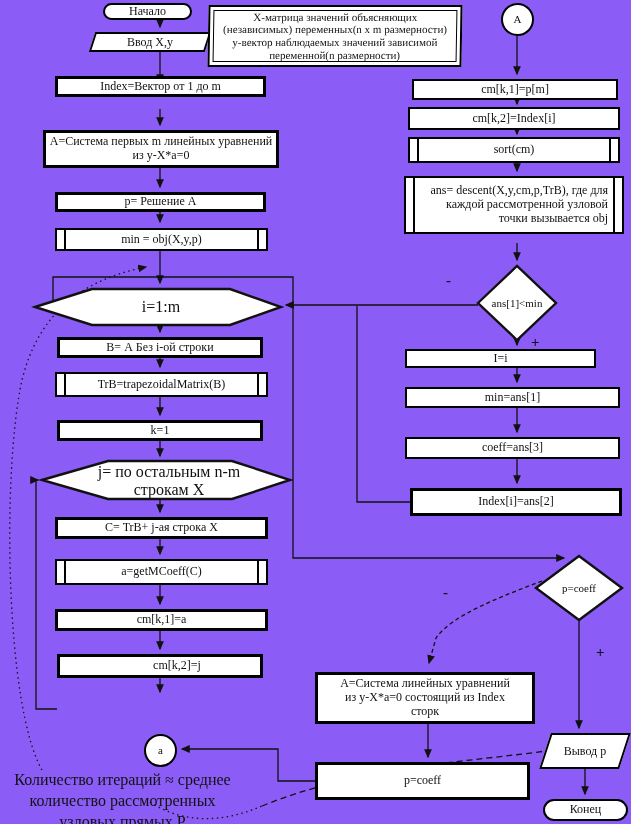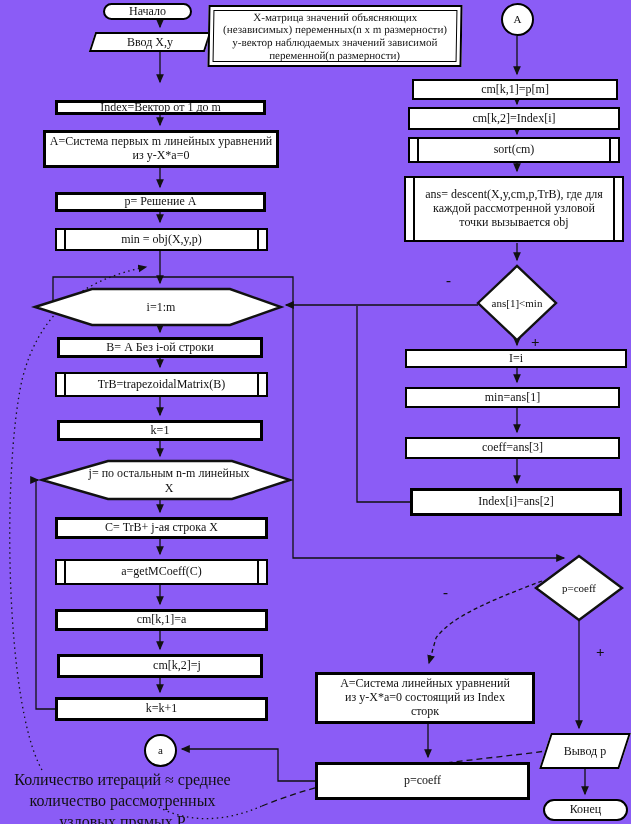--- a/index.html
+++ b/index.html
@@ -12,21 +12,21 @@
   .predef{border:2px solid #000;}
   .predef::before,.predef::after{content:"";position:absolute;top:0;bottom:0;width:2px;background:#000;}
   .predef::before{left:7px;} .predef::after{right:7px;}
   .term{border:2.5px solid #000;border-radius:11px;}
   .para{position:absolute;box-sizing:border-box;}
   .para .skin{position:absolute;inset:0;border:2.5px solid #000;transform:skewX(-18deg);background:#fff;}
   .para .lbl{position:absolute;inset:0;display:flex;align-items:center;justify-content:center;font-size:12px;}
   .note{border:2px solid #000;outline:1px solid #000;outline-offset:-6px;
         padding:4px 8px;font-size:11px;transform:skewX(-1deg);}
   .shape-label{position:absolute;display:flex;align-items:center;justify-content:center;
-        text-align:center;font-size:12px;background:transparent;}
+        text-align:center;font-size:16px;background:transparent;}
   .circ{border:2.5px solid #000;border-radius:50%;font-size:11px;}
   .free{position:absolute;font-size:16px;text-align:center;line-height:1.3;}
   .sign{position:absolute;font-size:15px;font-weight:bold;font-family:"Liberation Serif",serif;}
   svg.wires{position:absolute;left:0;top:0;width:631px;height:824px;}
 </style>
 </head>
 <body>
 
 <div id="canvas">
 
@@ -96,21 +96,21 @@
 
   <div class="para" style="left:92px;top:32px;width:116px;height:20px;">
     <span class="skin"></span>
     <span class="lbl">Ввод X,y</span>
   </div>
 
   <div class="node note" style="left:208px;top:5px;width:254px;height:62px;">
     <span>X-матрица значений объясняющих (независимых) переменных(n x m размерности) y-вектор наблюдаемых значений зависимой переменной(n размерности)</span>
   </div>
 
-  <div class="node proc bold" style="left:55px;top:100px;width:211px;height:15px;">
+  <div class="node proc bold" style="left:55px;top:76px;width:211px;height:21px;">
     <span>Index=Вектор от 1 до m</span>
   </div>
 
   <div class="node proc bold" style="left:43px;top:130px;width:236px;height:38px;">
     <span>А=Система первых m линейных уравнений из y-X*a=0</span>
   </div>
 
   <div class="node proc bold" style="left:55px;top:192px;width:211px;height:20px;">
     <span>p= Решение А</span>
   </div>
@@ -126,41 +126,38 @@
   </div>
 
   <div class="node predef bold" style="left:55px;top:372px;width:213px;height:25px;">
     <span>TrB=trapezoidalMatrix(B)</span>
   </div>
 
   <div class="node proc bold" style="left:57px;top:420px;width:206px;height:21px;">
     <span>k=1</span>
   </div>
 
-  <div class="shape-label" style="left:84px;top:462px;width:170px;height:37px;">j= по остальным n-m линейных X</div>
+  <div class="shape-label" style="left:84px;top:462px;width:170px;height:37px;">j= по остальным n-m строкам X</div>
 
   <div class="node proc bold" style="left:55px;top:517px;width:213px;height:22px;">
     <span>C= TrB+ j-ая строка X</span>
   </div>
 
   <div class="node predef bold" style="left:55px;top:559px;width:213px;height:26px;">
     <span>a=getMCoeff(C)</span>
   </div>
 
   <div class="node proc bold" style="left:55px;top:609px;width:213px;height:22px;">
     <span>cm[k,1]=a</span>
   </div>
 
   <div class="node proc bold" style="left:57px;top:654px;width:206px;height:24px;padding-left:34px;">
     <span>cm[k,2]=j</span>
   </div>
 
-  <div class="node proc bold" style="left:55px;top:697px;width:213px;height:24px;">
-    <span>k=k+1</span>
-  </div>
 
   <div class="node circ" style="left:144px;top:734px;width:33px;height:33px;">
     <span>a</span>
   </div>
 
   <div class="free" style="left:0px;top:770px;width:245px;">Количество итераций ≈ среднее количество рассмотренных узловых прямых P</div>
 
   <div class="node circ" style="left:501px;top:3px;width:33px;height:33px;">
     <span>A</span>
   </div>
@@ -170,29 +167,29 @@
   </div>
 
   <div class="node proc" style="left:408px;top:107px;width:212px;height:23px;">
     <span>cm[k,2]=Index[i]</span>
   </div>
 
   <div class="node predef" style="left:408px;top:137px;width:212px;height:26px;">
     <span>sort(cm)</span>
   </div>
 
-  <div class="node predef bold" style="left:404px;top:176px;width:220px;height:66px;padding:0 14px;">
+  <div class="node predef bold" style="left:404px;top:176px;width:220px;height:58px;padding:0 14px;text-align:right;">
     <span>ans= descent(X,y,cm,p,TrB), где для каждой рассмотренной узловой точки вызывается obj</span>
   </div>
 
   <div class="shape-label" style="left:478px;top:288px;width:78px;height:30px;font-size:11px;">ans[1]&lt;min</div>
   <div class="sign" style="left:446px;top:272px;">-</div>
   <div class="sign" style="left:531px;top:334px;">+</div>
 
-  <div class="node proc" style="left:405px;top:349px;width:222px;height:19px;">
+  <div class="node proc" style="left:405px;top:349px;width:191px;height:19px;">
     <span>I=i</span>
   </div>
 
   <div class="node proc" style="left:405px;top:387px;width:215px;height:21px;">
     <span>min=ans[1]</span>
   </div>
 
   <div class="node proc" style="left:405px;top:437px;width:215px;height:22px;">
     <span>coeff=ans[3]</span>
   </div>

